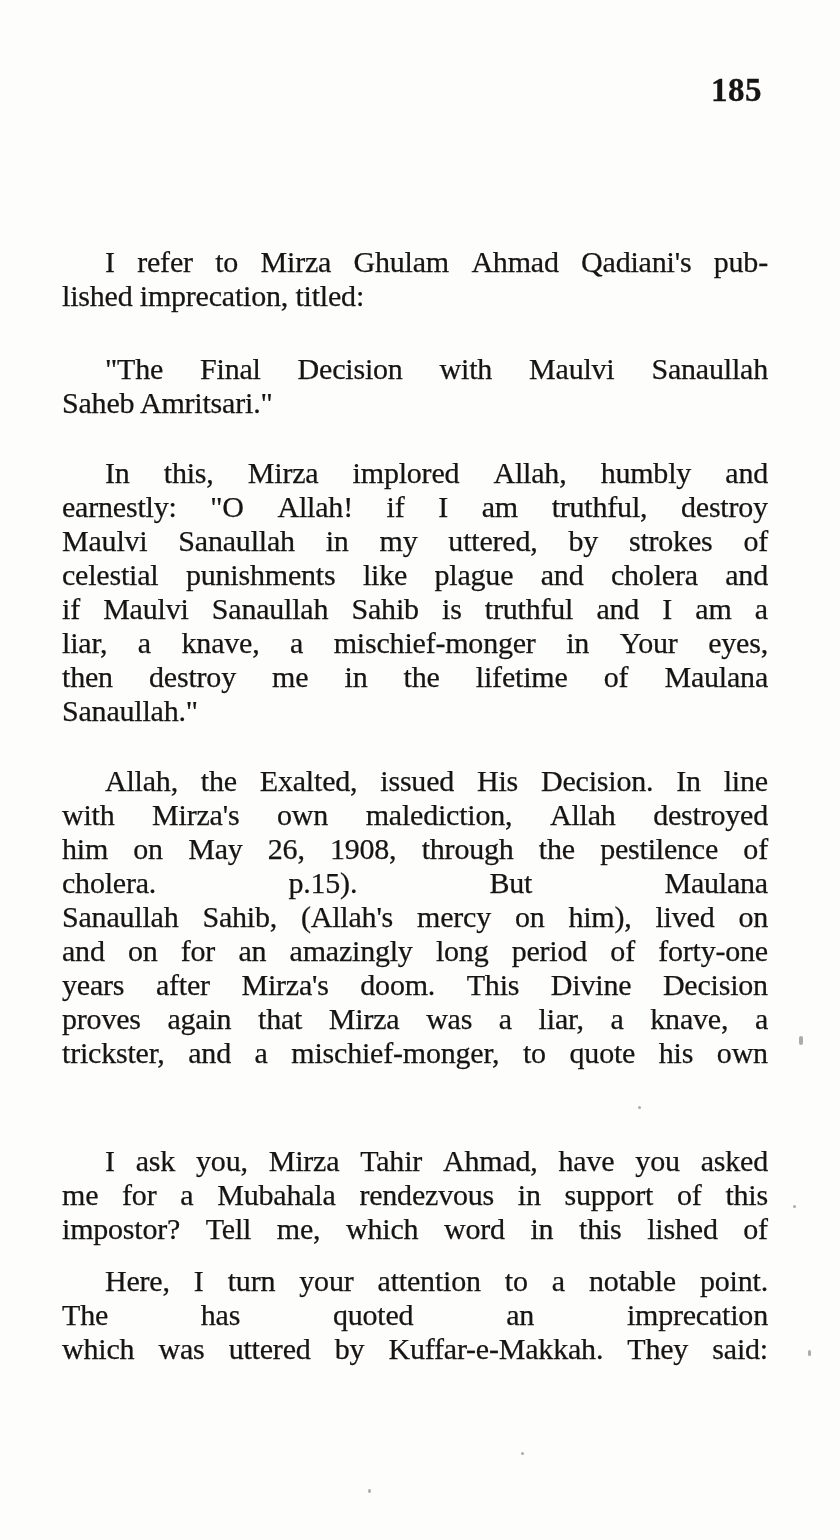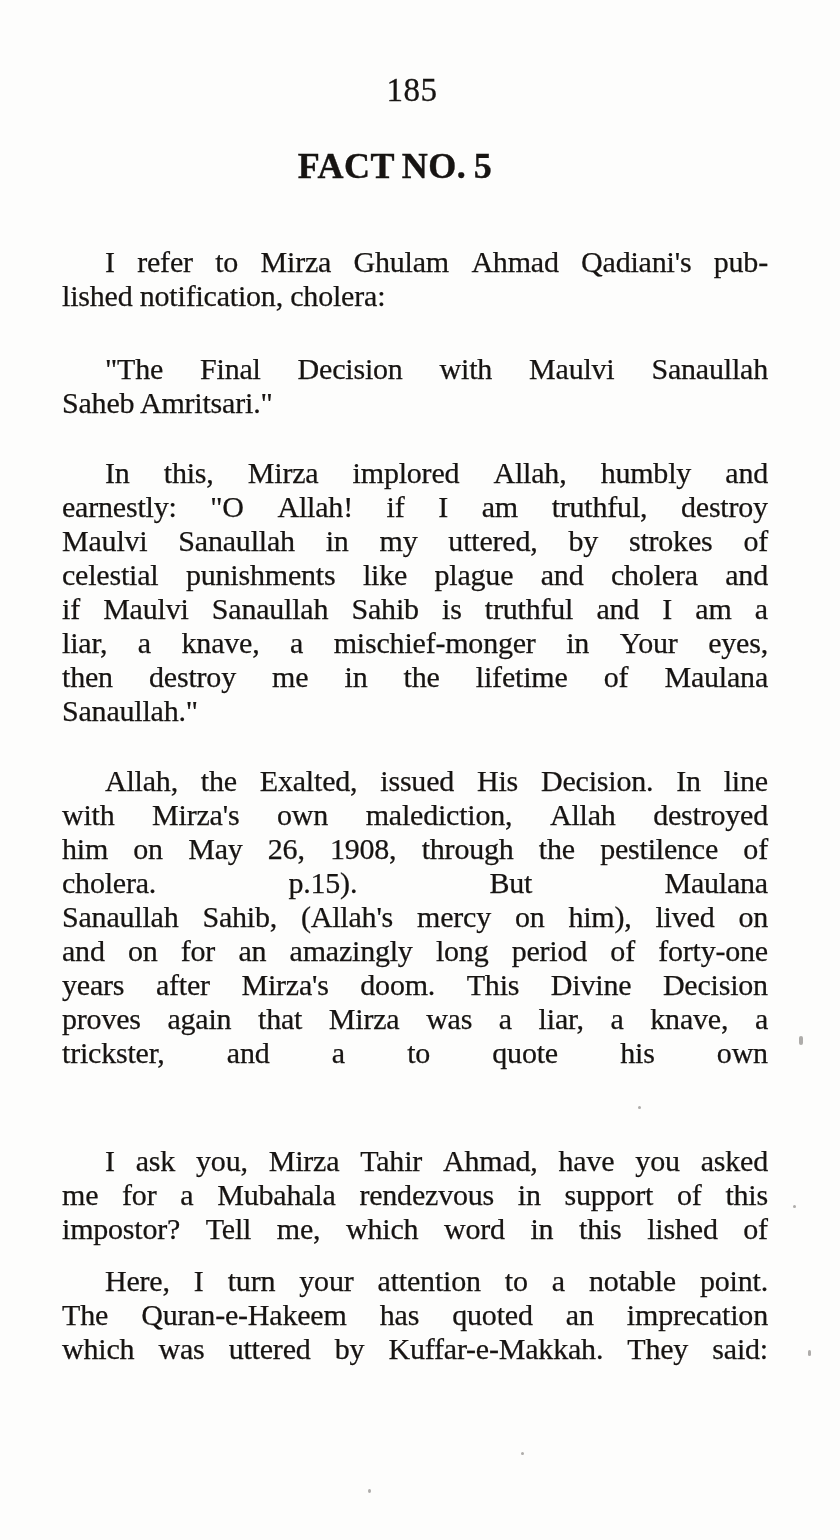--- a/index.html
+++ b/index.html
@@ -14,24 +14,24 @@
     background: var(--paper, #fdfdfc);
     color: var(--ink, #171412);
     font-family: "Liberation Serif", "DejaVu Serif", serif;
     overflow: hidden;
   }
   .pageno {
     position: absolute;
     top: 72px;
     left: 62px;
     width: 700px;
-    text-align: center;
+    text-align: right;
     font-size: 33px;
     line-height: 36px;
-    font-weight: 400;
+    font-weight: 700;
     letter-spacing: 0.5px;
     -webkit-text-stroke: 0.3px;
   }
   .heading {
     position: absolute;
     top: 146px;
     left: 62px;
     width: 700px;
     margin: 0;
     padding-right: 34px;
@@ -68,34 +68,33 @@
   }
   .speck.tick { border-radius: 2px; }
 </style>
 </head>
 <body>
 
 <div class="page">
 
   <div class="pageno">185</div>
 
-  <h1 class="heading">FACT NO. 5</h1>
 
   <div class="para" style="top:245px">
       <div class="line just ind">
         <span>I</span>
         <span>refer</span>
         <span>to</span>
         <span>Mirza</span>
         <span>Ghulam</span>
         <span>Ahmad</span>
         <span>Qadiani's</span>
         <span>pub-</span>
       </div>
-      <div class="line"><span>lished notification, cholera:</span></div>
+      <div class="line"><span>lished imprecation, titled:</span></div>
     </div>
   <div class="para" style="top:352px">
       <div class="line just ind">
         <span>"The</span>
         <span>Final</span>
         <span>Decision</span>
         <span>with</span>
         <span>Maulvi</span>
         <span>Sanaullah</span>
       </div>
@@ -249,20 +248,21 @@
         <span>a</span>
         <span>liar,</span>
         <span>a</span>
         <span>knave,</span>
         <span>a</span>
       </div>
       <div class="line just">
         <span>trickster,</span>
         <span>and</span>
         <span>a</span>
+        <span>mischief-monger,</span>
         <span>to</span>
         <span>quote</span>
         <span>his</span>
         <span>own</span>
       </div>
     </div>
   <div class="para" style="top:1144px">
       <div class="line just ind">
         <span>I</span>
         <span>ask</span>
@@ -304,21 +304,20 @@
         <span>turn</span>
         <span>your</span>
         <span>attention</span>
         <span>to</span>
         <span>a</span>
         <span>notable</span>
         <span>point.</span>
       </div>
       <div class="line just">
         <span>The</span>
-        <span>Quran-e-Hakeem</span>
         <span>has</span>
         <span>quoted</span>
         <span>an</span>
         <span>imprecation</span>
       </div>
       <div class="line just">
         <span>which</span>
         <span>was</span>
         <span>uttered</span>
         <span>by</span>

